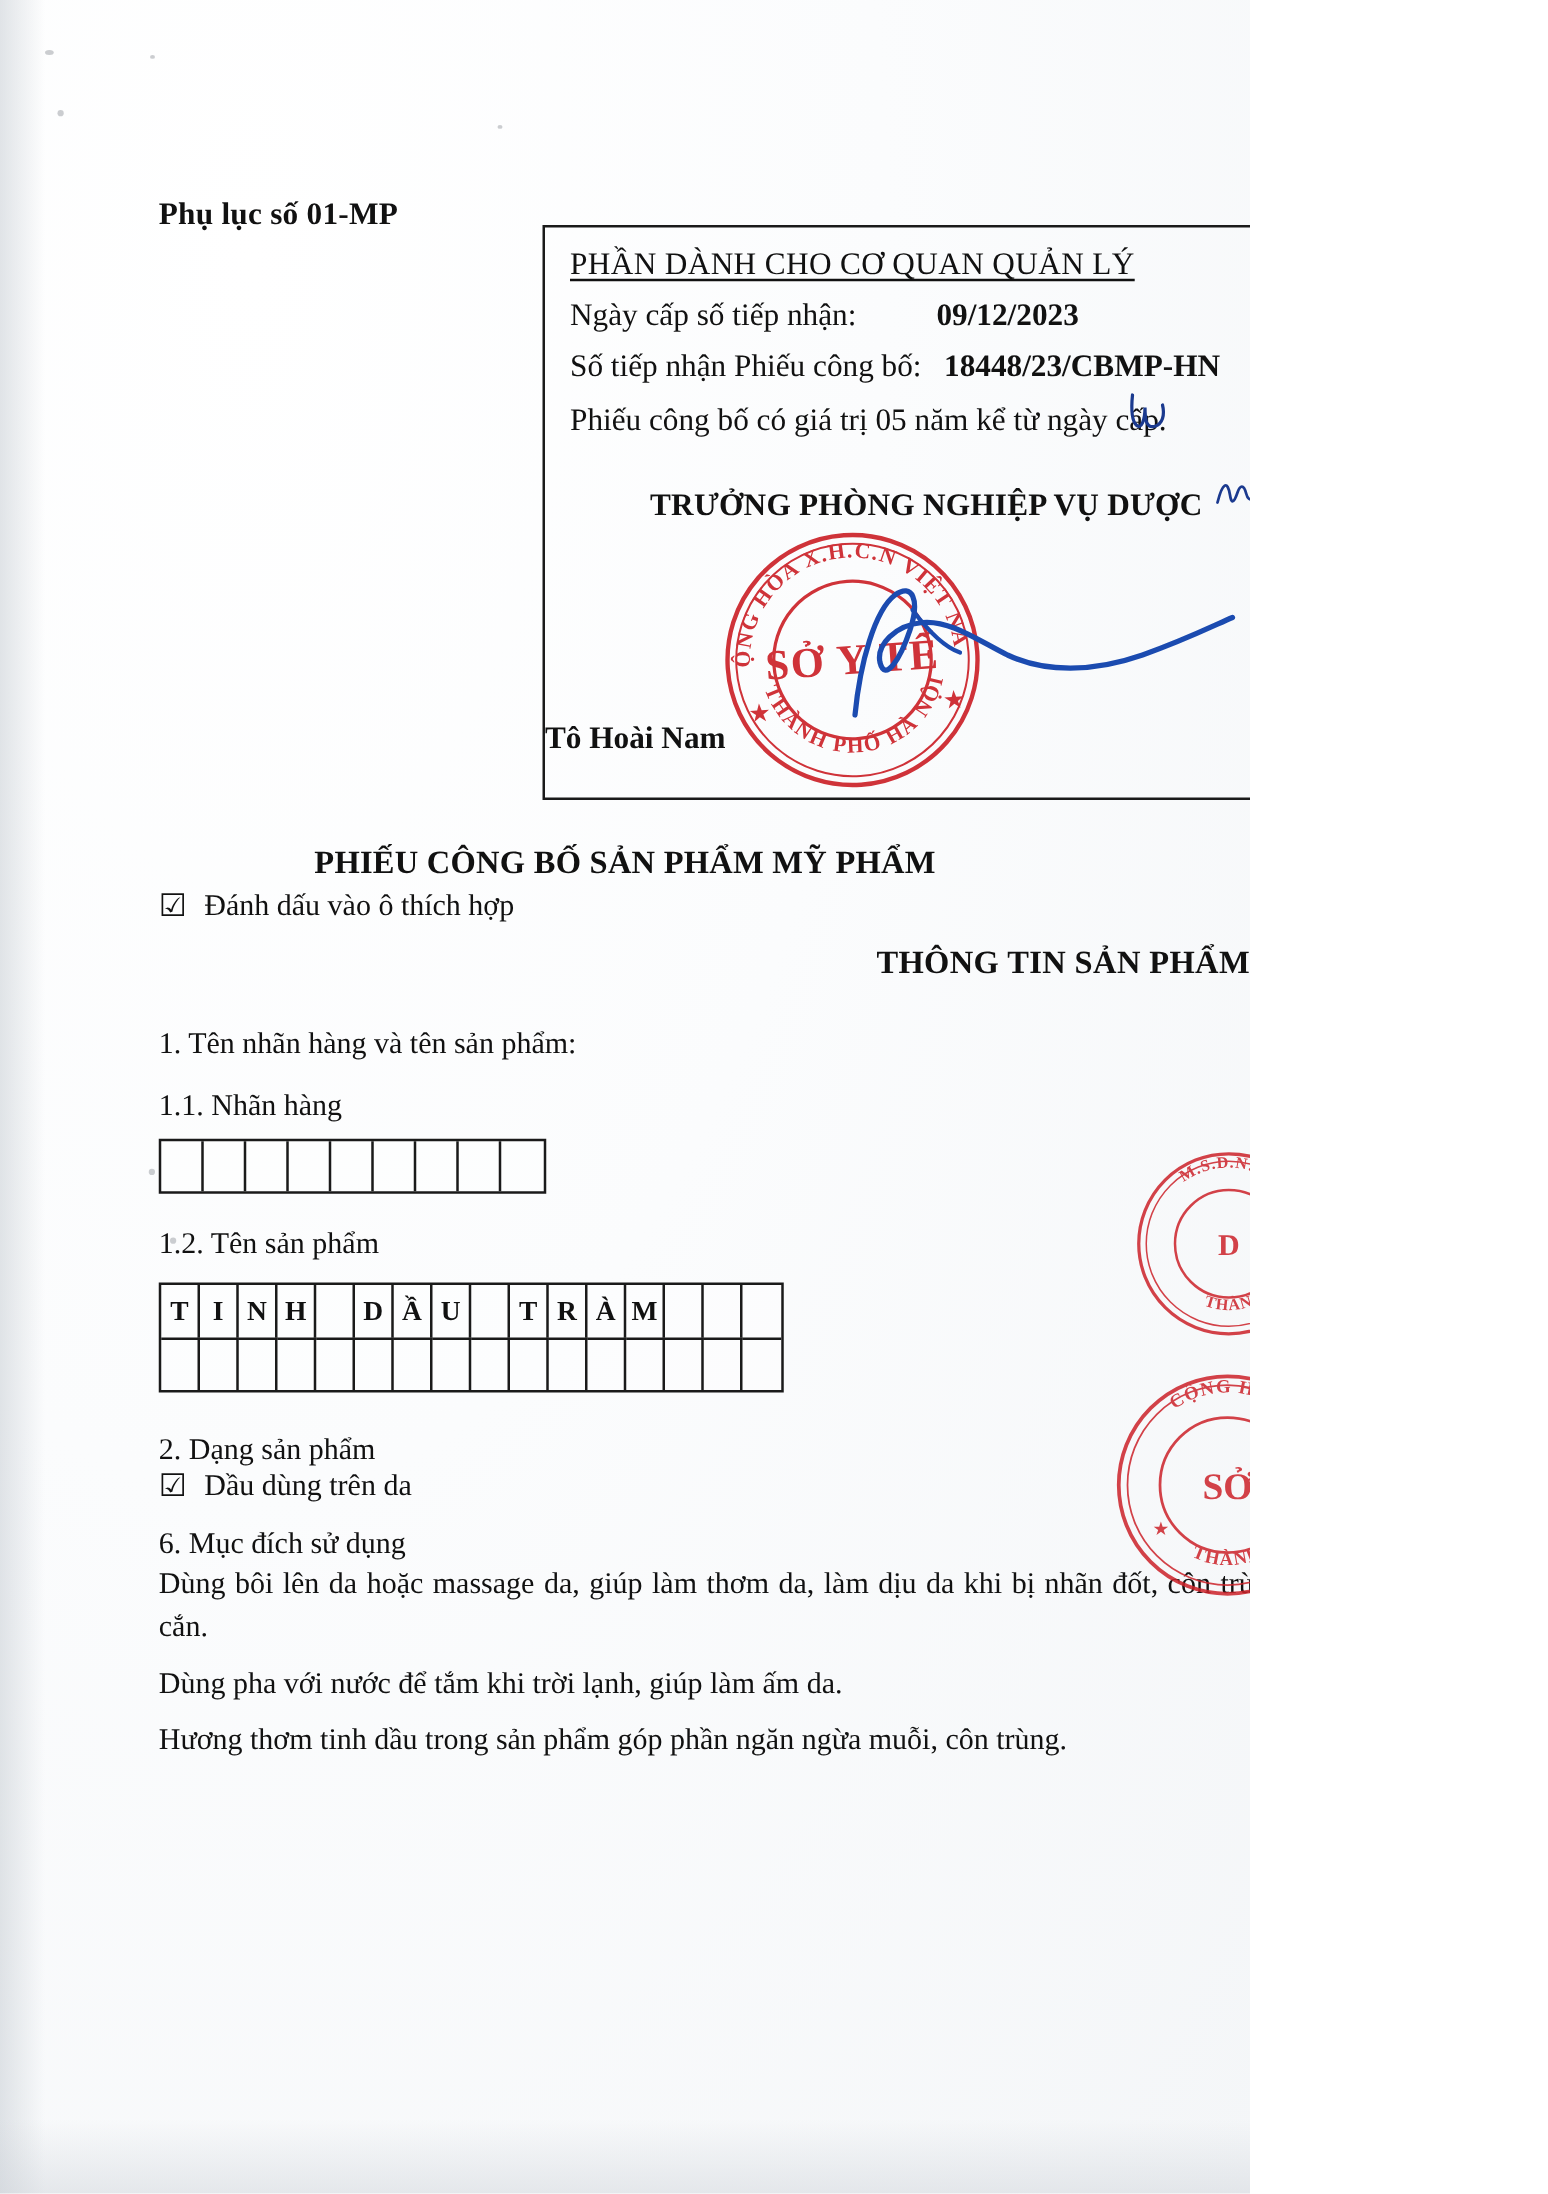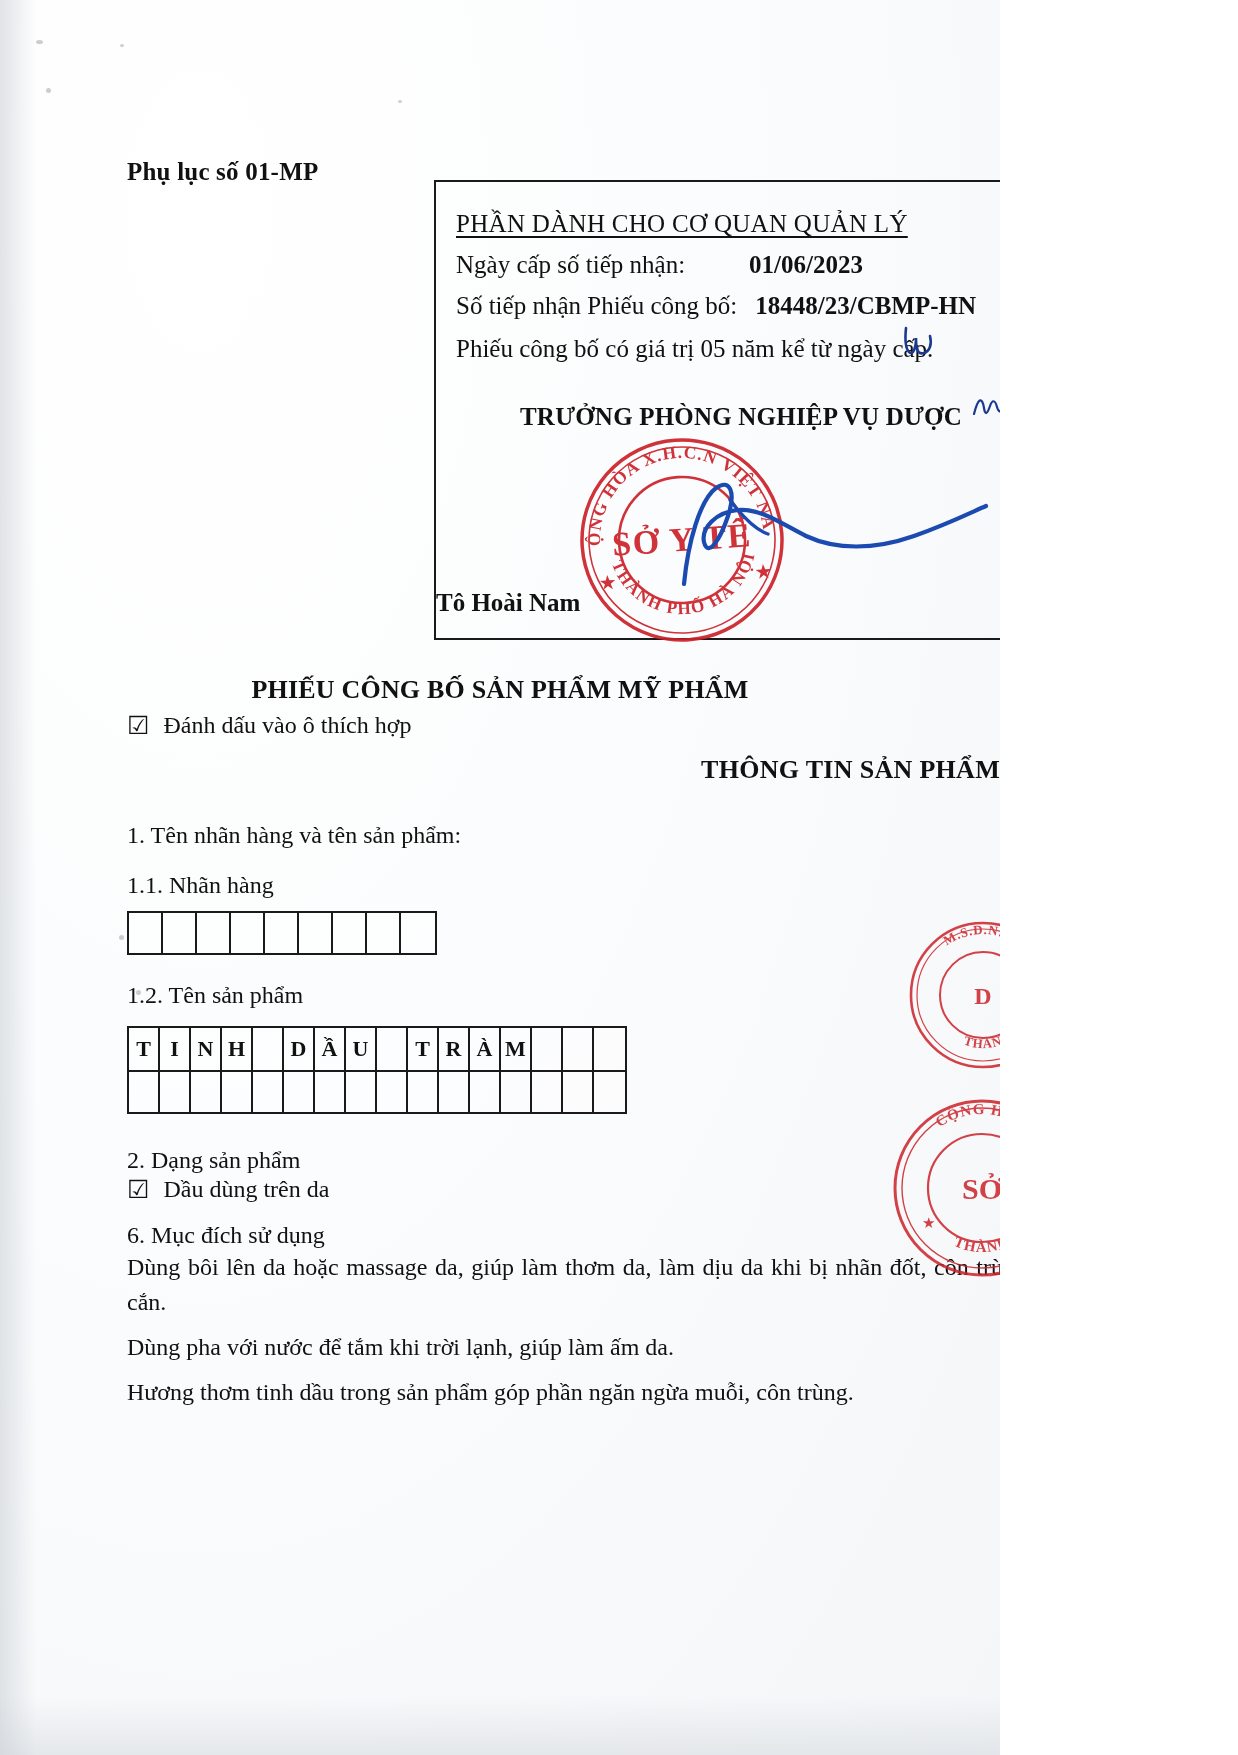--- a/index.html
+++ b/index.html
@@ -57,21 +57,20 @@
     height: 460px;
     border: 2px solid #1a1a1a;
     box-sizing: border-box;
   }
   .admin-inner {
     position: relative;
     width: 100%;
     height: 100%;
     padding: 16px 0 0 20px;
     box-sizing: border-box;
-    margin-top: 12px;
   }
   .admin-title {
     font-size: 25px;
     text-decoration: underline;
     text-underline-offset: 4px;
     letter-spacing: .3px;
   }
   .admin-row {
     display: flex;
     align-items: baseline;
@@ -250,21 +249,21 @@
   <div class="speck" style="left:136px;top:990px;width:5px;height:5px;"></div>
 
   <div class="appendix">Phụ lục số 01-MP</div>
 
   <div class="admin-box">
     <div class="admin-inner">
       <div class="admin-title">PHẦN DÀNH CHO CƠ QUAN QUẢN LÝ</div>
 
       <div class="admin-row row-date">
         <span class="admin-label">Ngày cấp số tiếp nhận:</span>
-        <span class="admin-value">01/06/2023</span>
+        <span class="admin-value">09/12/2023</span>
       </div>
 
       <div class="admin-row">
         <span class="admin-label">Số tiếp nhận Phiếu công bố:</span>
         <span class="admin-value">18448/23/CBMP-HN</span>
       </div>
 
       <div class="admin-note">Phiếu công bố có giá trị 05 năm kể từ ngày cấp.</div>
 
       <div class="sig-subtitle">TRƯỞNG PHÒNG NGHIỆP VỤ DƯỢC</div>

